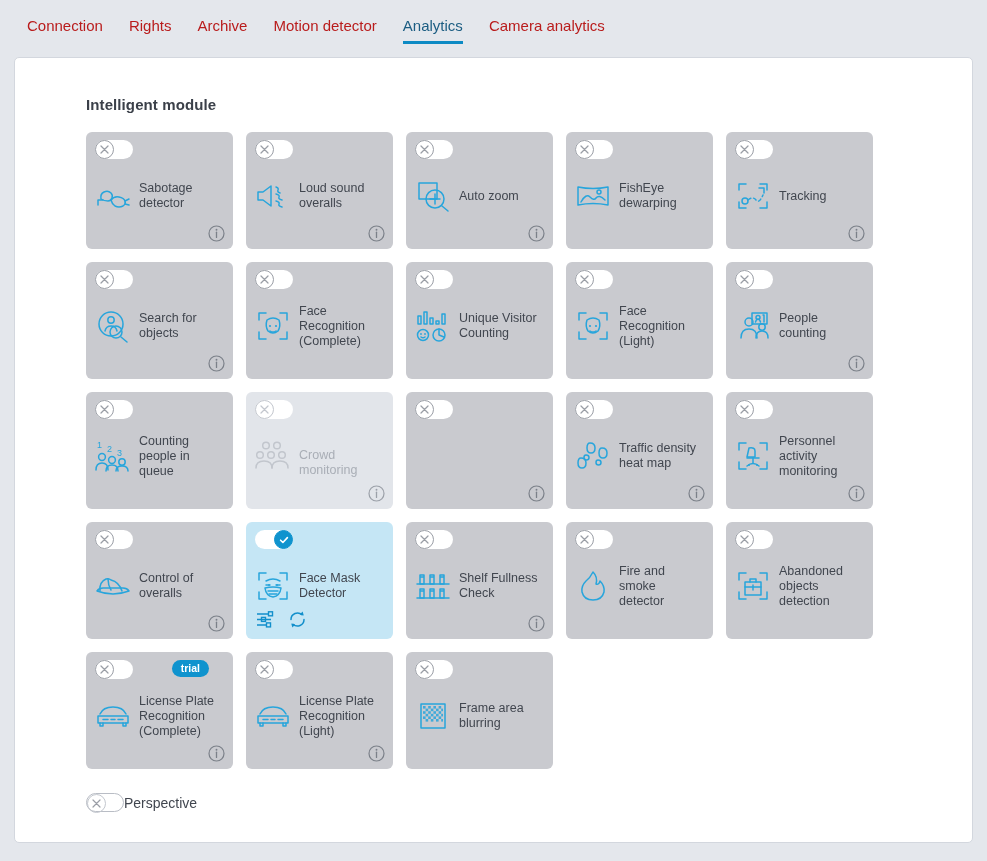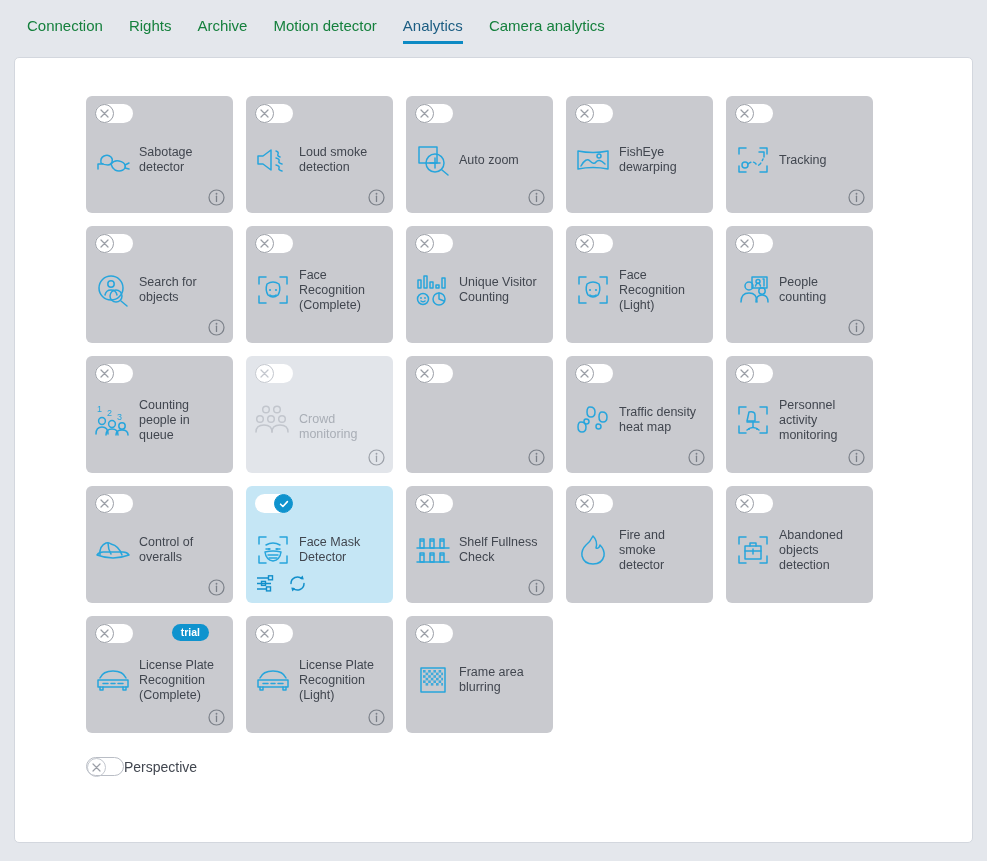--- a/index.html
+++ b/index.html
@@ -13,21 +13,21 @@
   
   #tabbar {
     height: 56px;
     display: flex;
     align-items: flex-start;
     padding: 16px 0 0 14px;
     background: #e4e7ec;
   }
   .tab {
     font-size: 15px;
-    color: #15803d;
+    color: #b91c1c;
     padding: 0 13px 9px 13px;
     position: relative;
     cursor: pointer;
     white-space: nowrap;
     line-height: 19px;
   }
   .tab.active { color: #1b5d82; }
   .tab.active::after {
     content: "";
     position: absolute;
@@ -180,20 +180,21 @@
     <div class="tab">Rights</div>
     <div class="tab">Archive</div>
     <div class="tab">Motion detector</div>
     <div class="tab active">Analytics</div>
     <div class="tab">Camera analytics</div>
   </div>
 
 <div id="panel">
   <div id="panel-inner">
 
+    <div id="section-title">Intelligent module</div>
 
     <div id="grid">
         <div class="card">
           <span class="toggle">
             <span class="knob">
               <svg width="9" height="9" viewBox="0 0 9 9">
   <path d="M1 1 L8 8 M8 1 L1 8" stroke="#9a9ea6" stroke-width="1.25" fill="none" stroke-linecap="round"></path>
               </svg>
             </span>
           </span>
@@ -224,21 +225,21 @@
           </span>
           <div class="card-body">
             <span class="card-ico">
               <svg width="36" height="30" viewBox="0 0 36 30">
       <path stroke="currentColor" fill="none" stroke-width="1.5" stroke-linecap="round" stroke-linejoin="round" d="M3 11 h5 l8-6 v20 l-8-6 H3 z"></path>
       <path stroke="currentColor" fill="none" stroke-width="1.5" stroke-linecap="round" stroke-linejoin="round" d="M21 6 q3 1 2 3 q-1 2 2 3"></path>
       <path stroke="currentColor" fill="none" stroke-width="1.5" stroke-linecap="round" stroke-linejoin="round" d="M21 13 q4 1 3 3 q-1 2 3 3"></path>
       <path stroke="currentColor" fill="none" stroke-width="1.5" stroke-linecap="round" stroke-linejoin="round" d="M21 20 q4 1 3 3 q-1 2 3 3"></path>
               </svg>
             </span>
-            <span class="card-label">Loud smoke detection</span>
+            <span class="card-label">Loud sound overalls</span>
           </div>
           <span class="info-icon"><svg width="17" height="17" viewBox="0 0 17 17">
   <circle cx="8.5" cy="8.5" r="7.5" stroke="currentColor" stroke-width="1.2" fill="none"></circle>
   <circle cx="8.5" cy="4.8" r="0.95" fill="currentColor"></circle>
   <path d="M8.5 7.2 v5.2" stroke="currentColor" stroke-width="1.3" stroke-linecap="round"></path>
             </svg></span>
         </div>
         <div class="card">
           <span class="toggle">
             <span class="knob">

